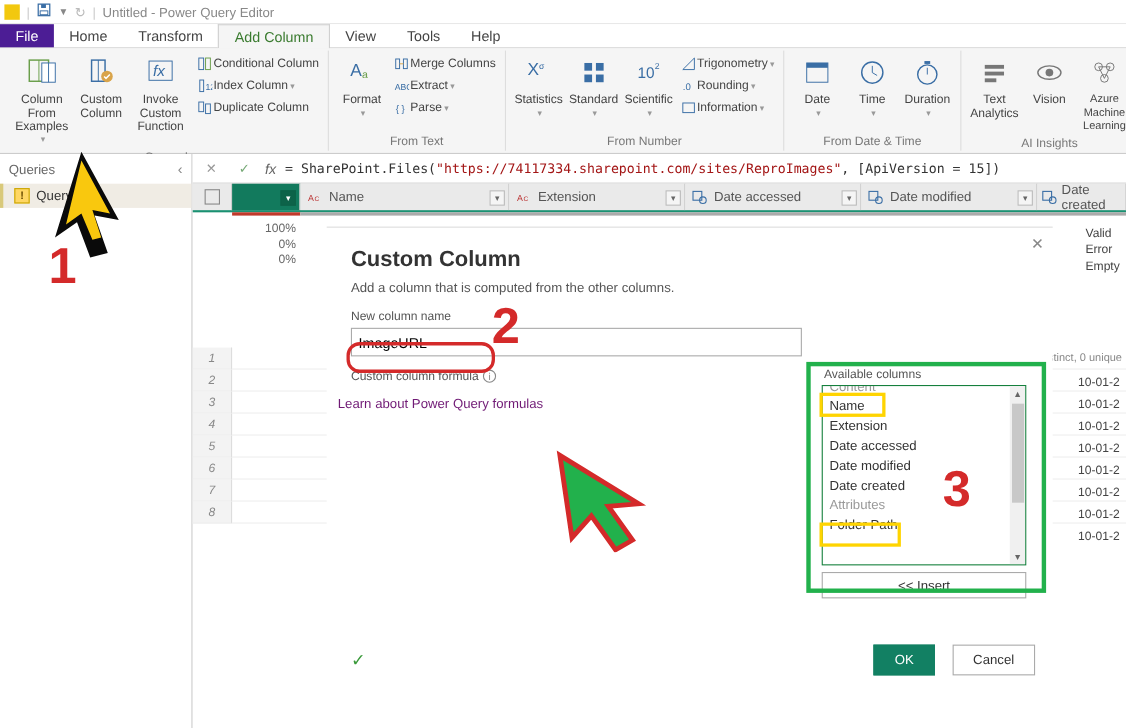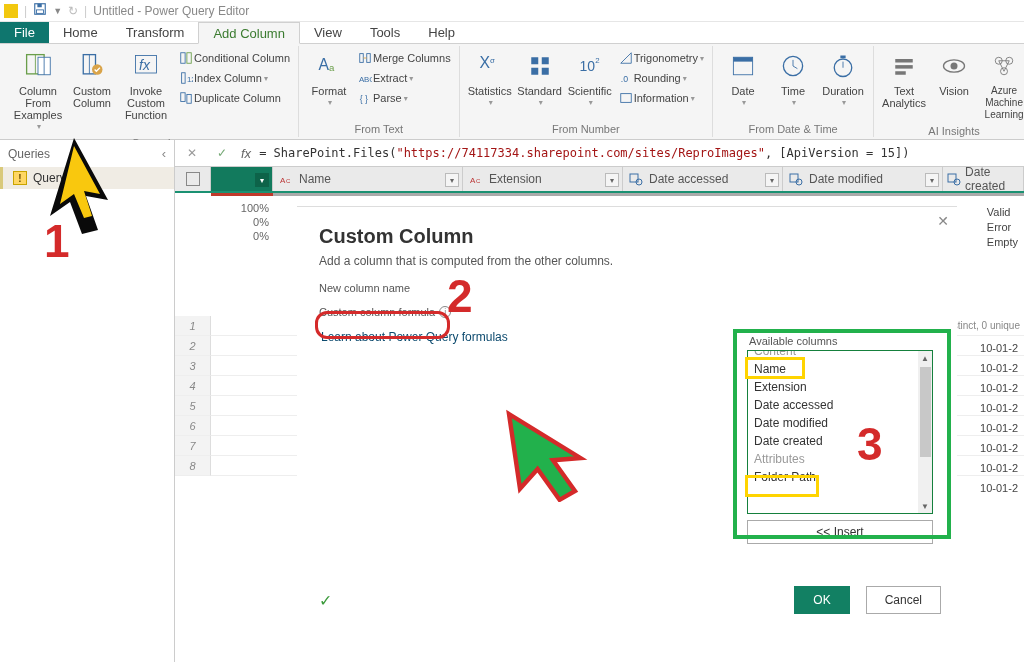--- a/index.html
+++ b/index.html
@@ -4,21 +4,21 @@
 <style>
   html,body{margin:0;padding:0;font-family:"Segoe UI",Arial,sans-serif;font-size:12px;color:#333;background:#fff;overflow:hidden;width:1024px;height:662px}
   *{box-sizing:border-box}
   .title-bar{height:22px;background:#fff;display:flex;align-items:center;padding:0 4px;gap:6px;border-bottom:1px solid #e6e6e6}
   .title-bar .pbi-logo{width:14px;height:14px;background:linear-gradient(45deg,#f2c80f,#f2c80f);position:relative}
   .title-bar .save-icon svg{width:14px;height:14px}
   .title-bar .sep{color:#ccc}
   .title-bar .title{color:#888}
   .ribbon-tabs{height:22px;display:flex;align-items:stretch;border-bottom:1px solid #d0d0d0;background:#fff}
   .ribbon-tab{padding:0 14px;display:flex;align-items:center;color:#444;cursor:pointer;font-size:13px}
-  .ribbon-tab.file{background:#0f766e;color:#fff;font-weight:400}
+  .ribbon-tab.file{background:#4c1d95;color:#fff;font-weight:400}
   .ribbon-tab.active{border:1px solid #d0d0d0;border-bottom:1px solid #f5f5f5;background:#f5f5f5;color:#3a7b2f;margin-bottom:-1px}
   .ribbon{height:96px;background:#f5f5f5;border-bottom:1px solid #ccc;display:flex;align-items:stretch;padding:2px 4px}
   .group{display:flex;flex-direction:column;border-right:1px solid #ddd;padding:0 6px}
   .group:last-child{border-right:none}
   .group-body{flex:1;display:flex;align-items:flex-start;gap:2px;padding-top:2px}
   .group-label{text-align:center;font-size:11px;color:#777;padding:2px 0 2px}
   .big-btn{display:flex;flex-direction:column;align-items:center;width:56px;padding:2px 2px;cursor:pointer;text-align:center;line-height:12px;font-size:11px;color:#444}
   .big-btn .ico{width:32px;height:32px;margin-bottom:3px;display:flex;align-items:center;justify-content:center}
   .big-btn .ico svg{width:28px;height:28px}
   .big-btn.narrow{width:48px}
@@ -68,21 +68,21 @@
   .dialog .avail{position:absolute;left:440px;top:128px;width:206px}
   .dialog .avail .albl{font-size:11px;color:#555;margin-bottom:3px;margin-left:12px}
   .dialog .avail .list{border:1px solid #15803d;height:164px;overflow:hidden;position:relative;margin:0 10px}
   .dialog .avail .item{padding:2px 6px;font-size:12px;cursor:pointer}
   .dialog .avail .scrollbar{position:absolute;right:0;top:0;width:14px;height:100%;background:#f0f0f0}
   .dialog .avail .sb-up,.dialog .avail .sb-down{height:14px;display:flex;align-items:center;justify-content:center;font-size:8px;color:#666}
   .dialog .avail .sb-thumb{position:absolute;right:1px;top:16px;width:11px;height:90px;background:#c8c8c8}
   .dialog .avail .insert{margin:6px 10px 0;height:24px;border:1px solid #aaa;background:#fff;display:flex;align-items:center;justify-content:center;cursor:pointer}
   .dialog .green-box{position:absolute;border:4px solid #22b14c;pointer-events:none}
   .dialog .yellow-hl{position:absolute;border:3px solid #ffd400;pointer-events:none}
-  .dialog .link{margin:12px 0 0 24px;color:#0c4a6e;font-size:12px;cursor:pointer}
+  .dialog .link{margin:12px 0 0 10px;color:#701a75;font-size:12px;cursor:pointer}
   .dialog .footer{position:absolute;bottom:12px;left:22px;right:16px;display:flex;align-items:center;justify-content:space-between}
   .dialog .syntax{display:flex;align-items:center;gap:8px;color:#555}
   .dialog .syntax .chk{color:#3a9a3a;font-size:16px}
   .dialog .btns{display:flex;gap:16px}
   .dialog .btn{height:28px;padding:0 18px;border:1px solid #aaa;background:#fff;cursor:pointer;display:flex;align-items:center}
   .dialog .btn.primary{background:#128063;border-color:#128063;color:#fff}
   
   .annot{position:absolute;pointer-events:none}
   .arrow-cursor{position:absolute;left:36px;top:130px;pointer-events:none}
   .big-num{position:absolute;font-size:46px;font-weight:bold;color:#d42a2a;pointer-events:none;font-family:Arial}
@@ -502,20 +502,21 @@
       <div>10-01-2</div>
       <div>10-01-2</div>
       <div>10-01-2</div>
     </div>
 
     <div class="dialog" style="top:66px">
       <span class="close">✕</span>
       <h2>Custom Column</h2>
       <div class="sub">Add a column that is computed from the other columns.</div>
       <div class="field-label">New column name</div>
+      <input class="txt" value="ImageURL" style="">
       <div class="txtbox-hl" style="left:18px;top:104px;width:135px;height:28px"></div>
 
       <div class="formula-label">
         <span>Custom column formula</span>
         <span class="info">i</span>
       </div>
 
       
       <div class="avail">
         <div class="albl">Available columns</div>

